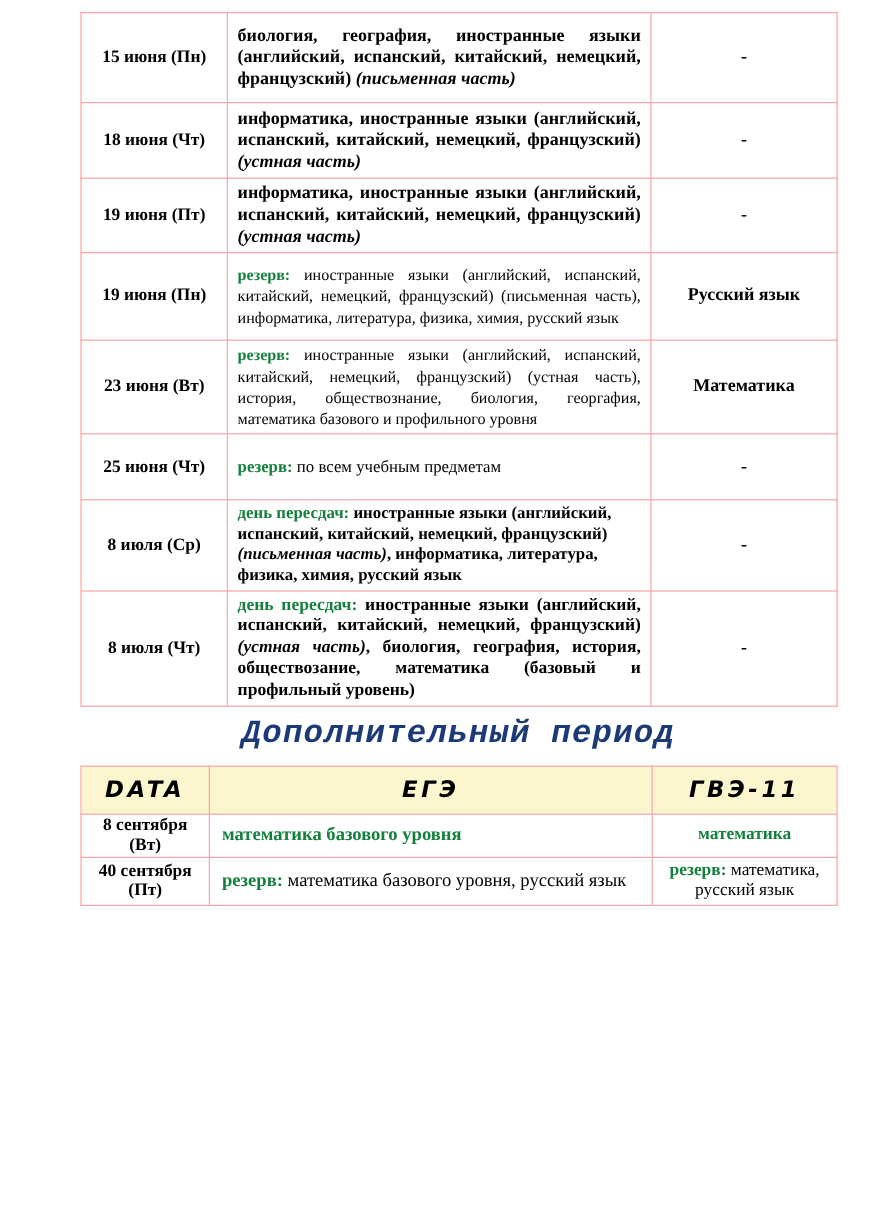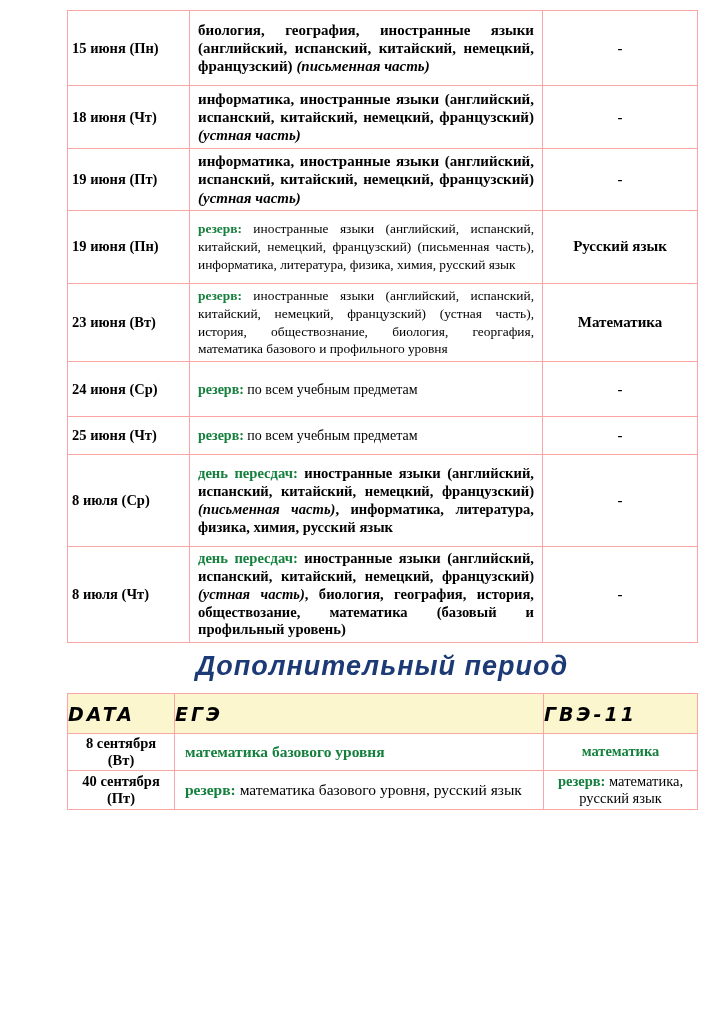--- a/index.html
+++ b/index.html
@@ -15,21 +15,21 @@
 
   table { border-collapse: collapse; table-layout: fixed; width: 630px; }
   td, th { border: 1px solid #fca5a5; vertical-align: middle; overflow: hidden; }
 
   
   #main-table col.c-date { width: 122px; }
   #main-table col.c-subj { width: 353px; }
   #main-table col.c-gve  { width: 155px; }
 
   #main-table td.cell-date {
-    font-weight: 700; font-size: 14.5px; padding: 2px 4px;
+    text-align: center; font-weight: 700; font-size: 14.5px; padding: 2px 4px;
   }
   #main-table td.cell-subjects {
     text-align: justify; padding: 3px 8px; line-height: 1.22;
   }
   #main-table td.cell-gve {
     text-align: center; font-weight: 700; font-size: 15px; padding: 2px 6px;
   }
 
   #main-table tr:nth-child(1) td { height: 75px; }
   #main-table tr:nth-child(2) td { height: 63px; }
@@ -52,42 +52,42 @@
   
   .seg-b  { font-weight: 700; }
   .seg-bi { font-weight: 700; font-style: italic; }
   .seg-rb { font-weight: 700; color: #15803d; }
   .seg-r  { font-weight: 400; color: #000000; }
 
   
   .section-title {
     margin: 8px 0 11px 0;
     text-align: center;
-    font-family: Liberation Sans, sans-serif;
+    font-family: Liberation Mono, monospace;
     font-style: italic;
     font-weight: 700;
     font-size: 27px;
     letter-spacing: 1px;
     color: #1c3a75;
   }
 
   
   #extra-table col.c-date { width: 107px; }
   #extra-table col.c-ege  { width: 369px; }
   #extra-table col.c-gve  { width: 154px; }
 
   #extra-table th {
     height: 40px;
     background: #fbf6cd;
     font-family: "DejaVu Sans", sans-serif;
     font-style: italic;
     font-weight: 700;
     font-size: 19px;
     letter-spacing: 3px;
-    text-align: left;
+    text-align: center;
     color: #000000;
   }
   #extra-table td.cell-date {
     text-align: center; font-weight: 700; font-size: 14.5px; padding: 1px 4px; line-height: 1.15;
   }
   #extra-table td.cell-ege {
     text-align: left; padding: 2px 10px; font-size: 15.5px; line-height: 1.2;
   }
   #extra-table td.cell-gve {
     text-align: center; padding: 2px 8px; font-size: 14.5px; line-height: 1.2;
@@ -130,25 +130,20 @@
             <td class="cell-date">19 июня (Пн)</td>
             <td class="cell-subjects"><span class="seg-rb">резерв: </span><span class="seg-r">иностранные языки (английский, испанский, китайский, немецкий, французский) (письменная часть), информатика, литература, физика, химия, русский язык</span></td>
             <td class="cell-gve">Русский язык</td>
           </tr>
           <tr>
             <td class="cell-date">23 июня (Вт)</td>
             <td class="cell-subjects"><span class="seg-rb">резерв: </span><span class="seg-r">иностранные языки (английский, испанский, китайский, немецкий, французский) (устная часть), история, обществознание, биология, георгафия, математика базового и профильного уровня</span></td>
             <td class="cell-gve">Математика</td>
           </tr>
           <tr>
-            <td class="cell-date">24 июня (Ср)</td>
-            <td class="cell-subjects"><span class="seg-rb">резерв: </span><span class="seg-r"> по всем учебным предметам</span></td>
-            <td class="cell-gve">-</td>
-          </tr>
-          <tr>
             <td class="cell-date">25 июня (Чт)</td>
             <td class="cell-subjects"><span class="seg-rb">резерв: </span><span class="seg-r"> по всем учебным предметам</span></td>
             <td class="cell-gve">-</td>
           </tr>
           <tr>
             <td class="cell-date">8 июля (Ср)</td>
             <td class="cell-subjects"><span class="seg-rb">день пересдач: </span><span class="seg-b">иностранные языки (английский, испанский, китайский, немецкий, французский) </span><span class="seg-bi">(письменная часть)</span><span class="seg-b">, информатика, литература, физика, химия, русский язык</span></td>
             <td class="cell-gve">-</td>
           </tr>
           <tr>

